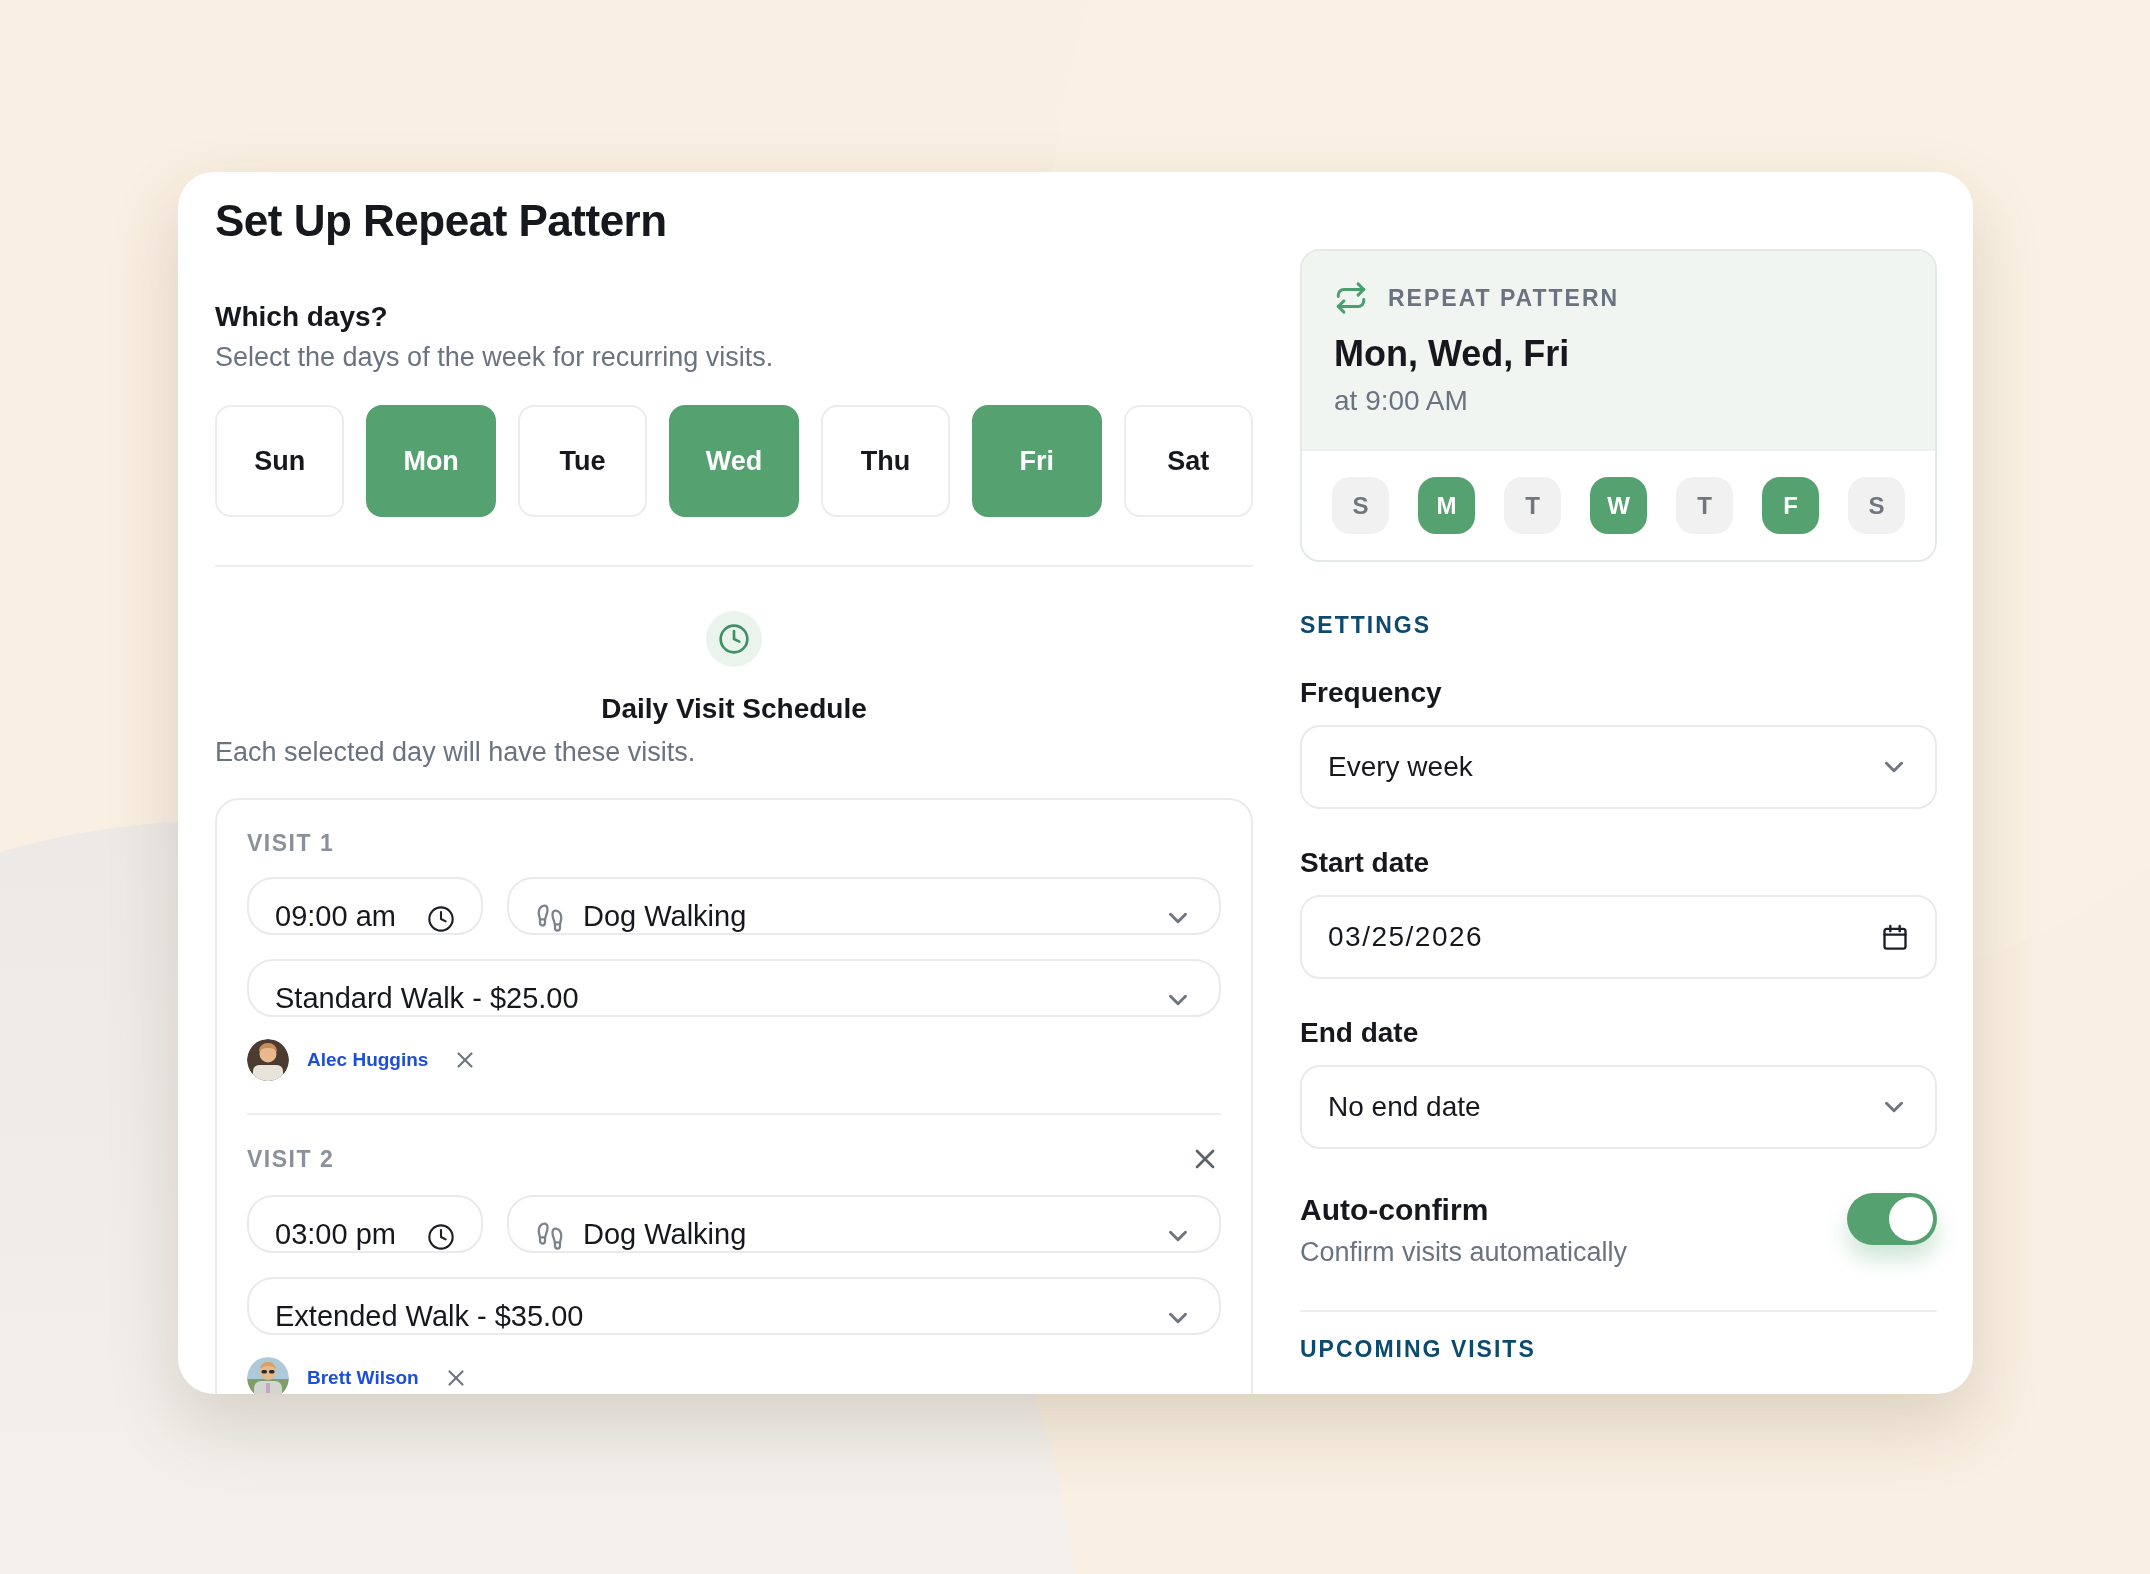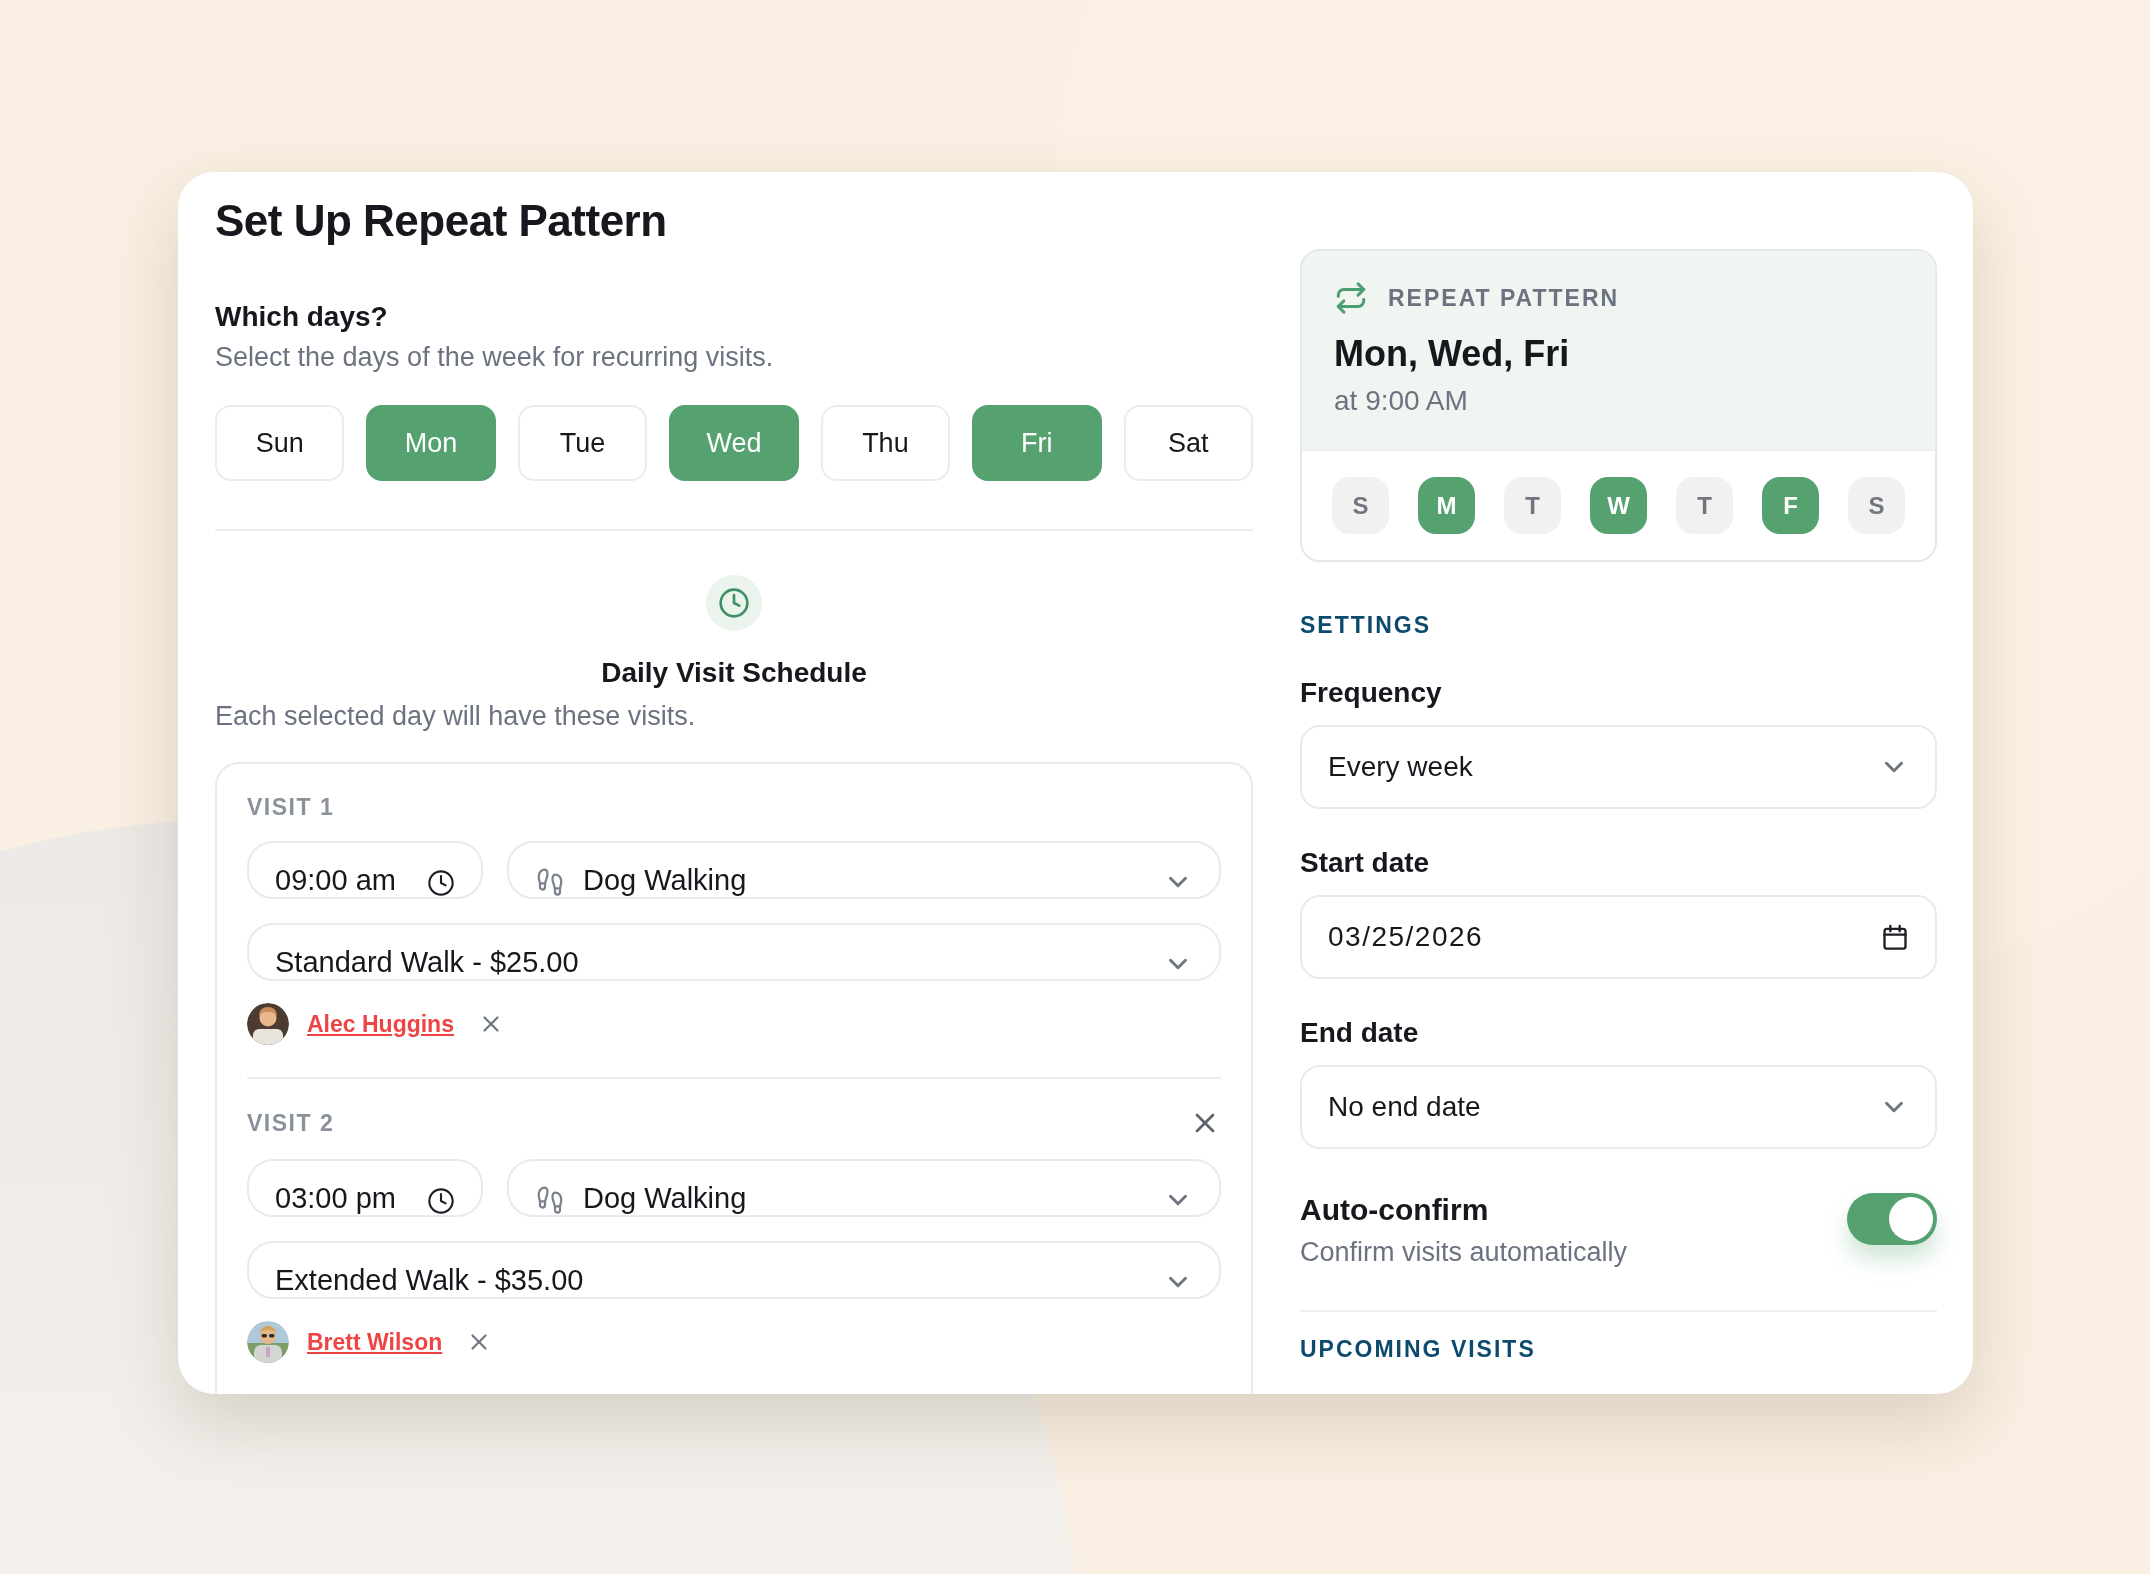--- a/index.html
+++ b/index.html
@@ -36,24 +36,24 @@
   .page-subtitle { font-size:29px; color:#1b1e24; margin-top:17px; }
 
   .sec-title { font-size:28px; font-weight:700; }
   .gray-sub  { font-size:27px; color:#6b7280; }
 
   .which-days { margin-top:56px; }
   .which-days .gray-sub { margin-top:9px; }
 
   .day-row { display:flex; gap:22px; margin-top:32px; }
   .day-btn {
-    flex:1; height:76px; border-radius:16px;
+    flex:1; height:112px; border-radius:16px;
     border:2px solid #ececee; background:#fff;
     display:flex; align-items:center; justify-content:center;
-    font-size:27px; font-weight:400; color:#16181d; cursor:pointer;
+    font-size:27px; font-weight:700; color:#16181d; cursor:pointer;
   }
   .day-btn.selected { background:#55a170; border-color:#55a170; color:#fff; }
 
   .divider { height:2px; background:#eceef0; margin-top:48px; }
 
   .sched-head { display:flex; align-items:center; gap:26px; margin-top:44px;flex-direction:column; }
   .clock-badge {
     width:56px; height:56px; border-radius:50%;
     background:#eaf4ed; color:#3f9064;
     display:flex; align-items:center; justify-content:center; flex:0 0 auto;
@@ -77,21 +77,21 @@
   .time-field { width:236px; justify-content:space-between; gap:16px; }
   .svc-field { flex:1; gap:18px; }
   .svc-field .chev { margin-left:auto; }
   .opt-field { margin-top:24px; }
   .opt-field .chev { margin-left:auto; }
   .icon { display:flex; flex:0 0 auto; }
   .chev { color:#6f7680; display:flex; }
 
   .staff-row { display:flex; align-items:center; gap:18px; margin-top:22px; }
   .avatar { width:42px; height:42px; border-radius:50%; overflow:hidden; flex:0 0 auto; }
-  .staff-name { font-size:23px; font-weight:600; color:#ef4444;text-decoration:underline; }
+  .staff-name { font-size:19px; font-weight:600; color:#1d4ed8; }
   .staff-x { color:#6f7680; display:flex; margin-left:6px; cursor:pointer; }
   .visit-divider { height:2px; background:#eceef0; margin-top:32px; }
 
   
   .summary-card {
     margin-top:77px; border:2px solid #e3e9e4; border-radius:20px; overflow:hidden;
     background:#fff;
   }
   .summary-top { background:#f0f5f1; padding:30px 32px 32px 32px; }
   .summary-head { display:flex; align-items:center; gap:20px; color:#6b7280; }

